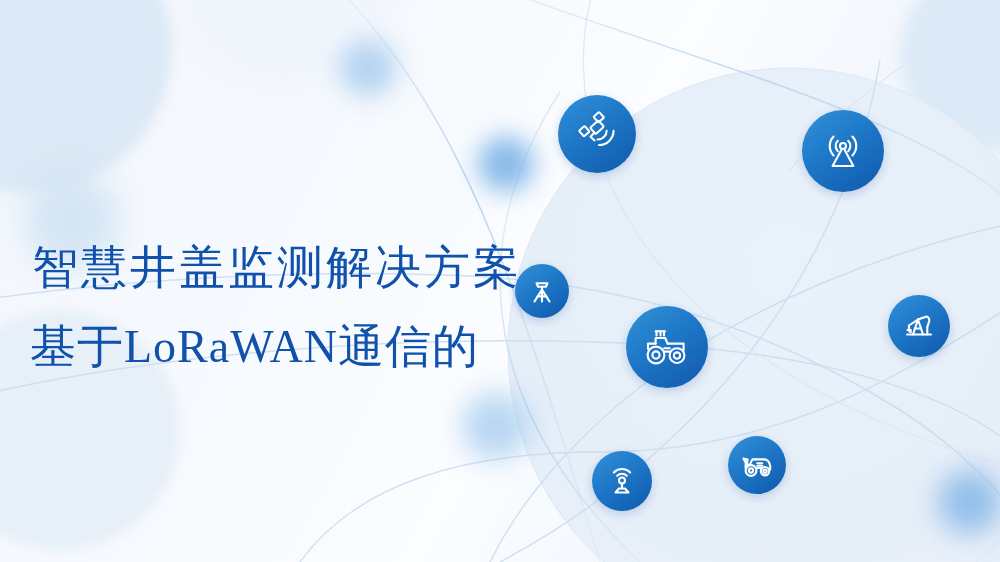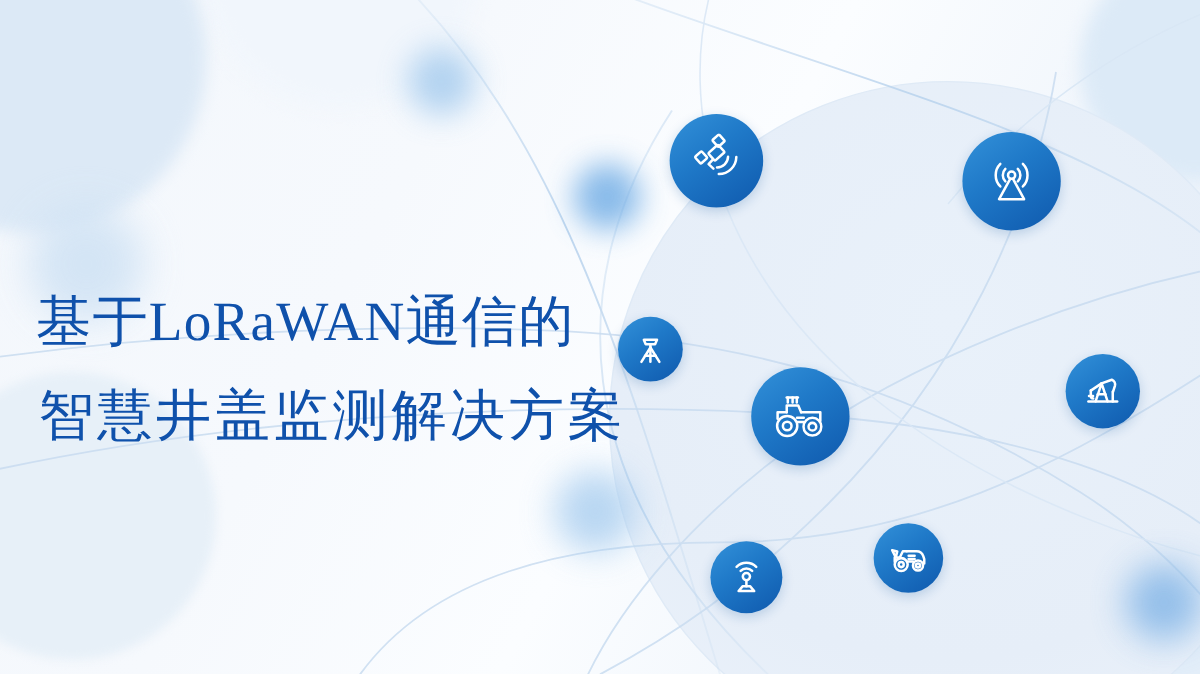--- a/index.html
+++ b/index.html
@@ -241,17 +241,17 @@
           <path d="M7.5 17.6 L4.5 11.5 l4.2 1 z"></path>
           <path d="M16.6 12.4 h8.2 a6 6 0 0 1 5.6 4 l.8 2.6 v3.6"></path>
           <path d="M18.2 16.2 h5 M18.2 18.8 h5"></path>
           <path d="M17.4 21 h4.4"></path>
         </g>
       </svg>
     </span>
   </div>
 
   <div class="title-block">
+    <div class="title-line title-line-2">智慧井盖监测解决方案</div>
     <div class="title-line title-line-1">基于LoRaWAN通信的</div>
-    <div class="title-line title-line-2">智慧井盖监测解决方案</div>
   </div>
 
 </div>
 
 </body></html>

